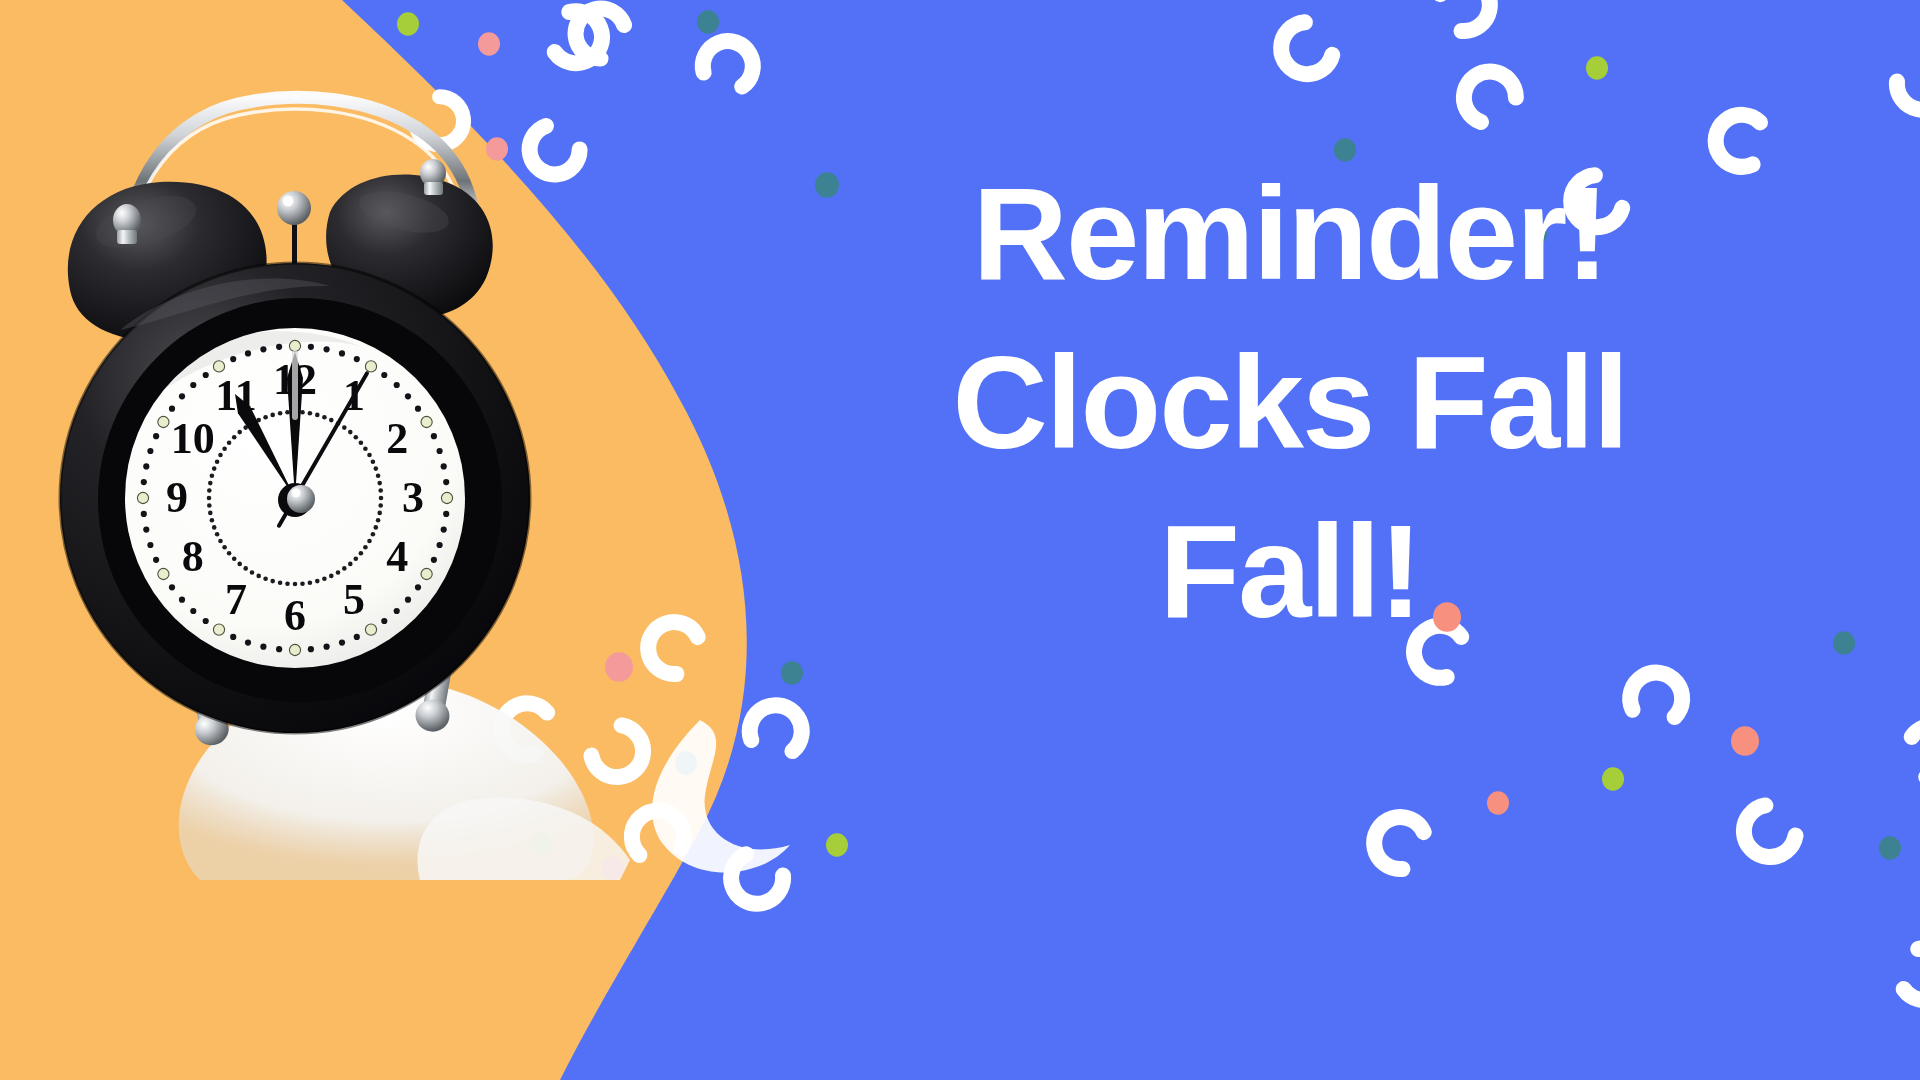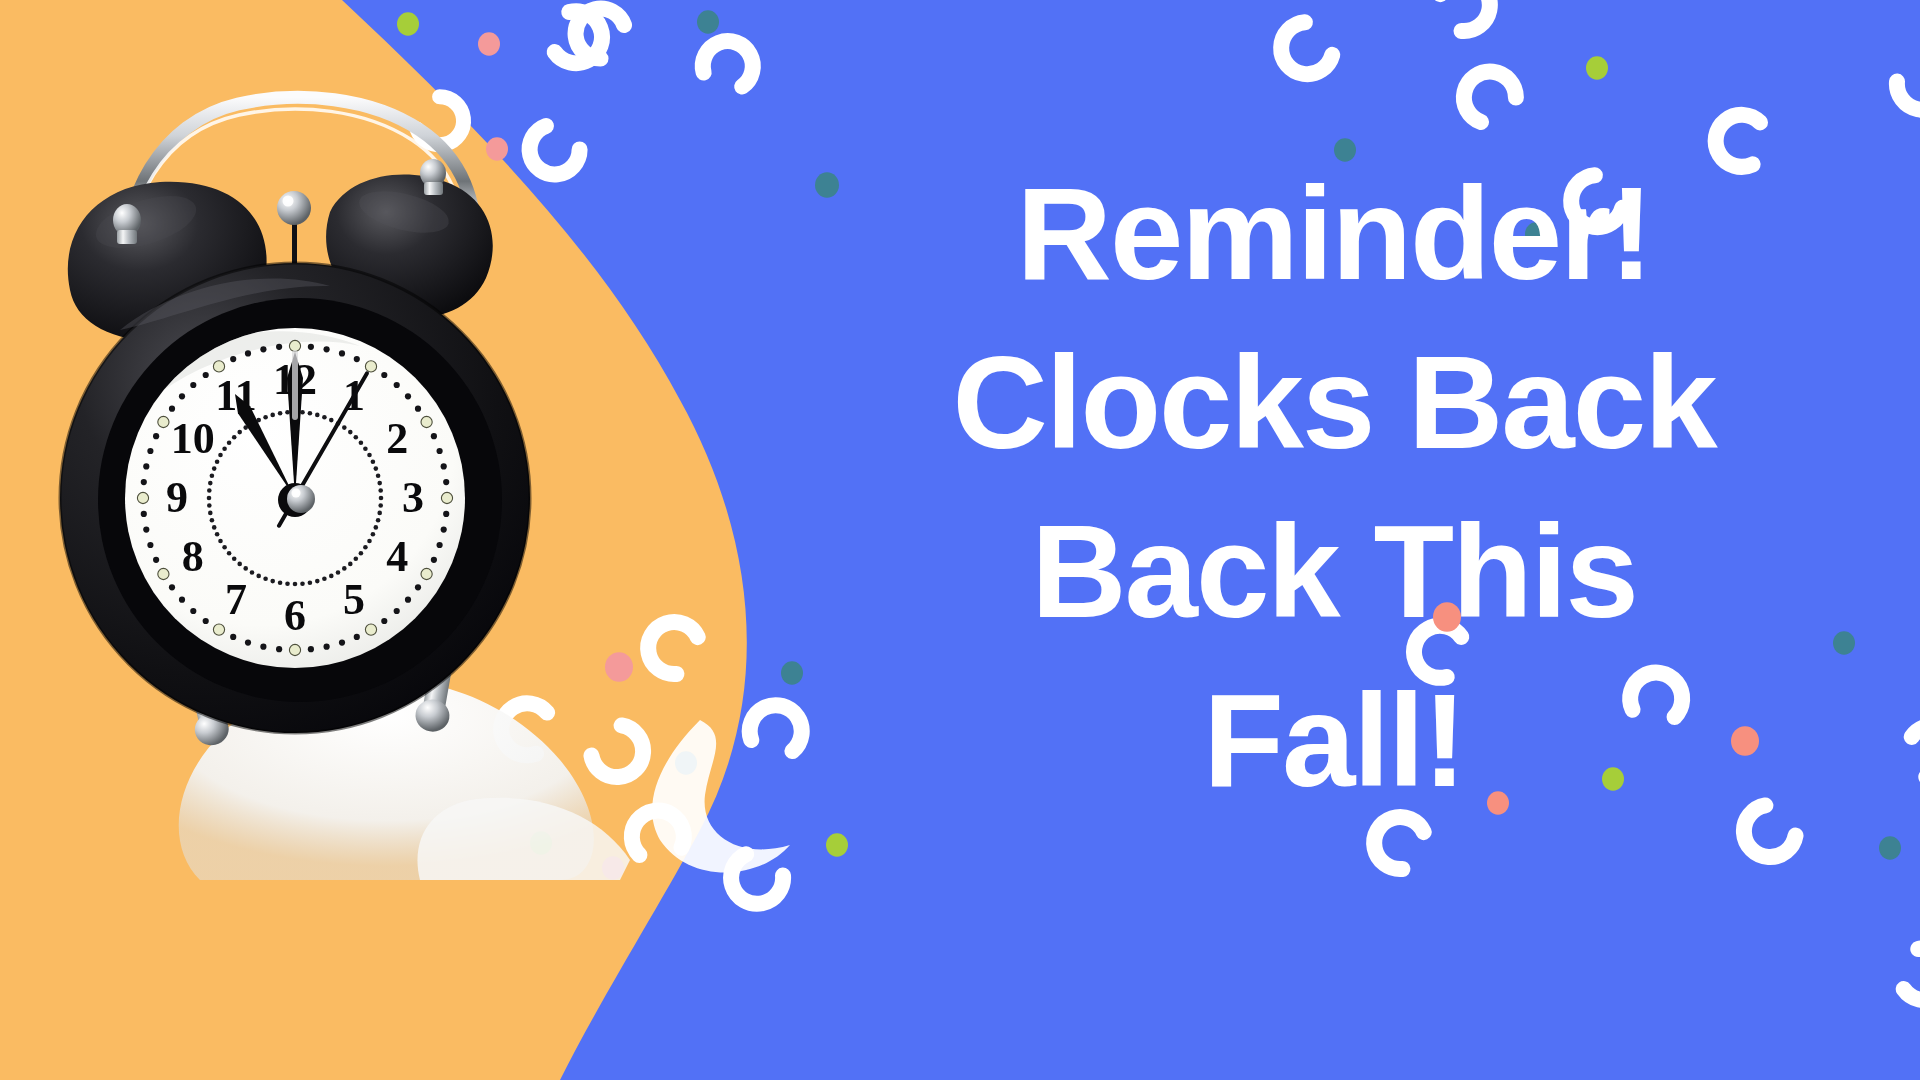--- a/index.html
+++ b/index.html
@@ -9,21 +9,21 @@
     background:#5271f6;
     position:relative;
   }
   #stage { position:absolute; inset:0; width:1920px; height:1080px; overflow:hidden; }
   .layer { position:absolute; inset:0; width:100%; height:100%; }
   svg.layer { display:block; }
 
   
   #headline {
     position:absolute;
-    left:864px; top:150px;
+    left:820px; top:150px;
     width:940px;
     text-align:center;
     color:#ffffff;
     font-family:"Liberation Sans", sans-serif;
     font-weight:bold;
     font-size:132px;
     line-height:1.28;
     letter-spacing:-2px;
     z-index:40;
     pointer-events:none;
@@ -373,18 +373,17 @@
       </g>
 
       <circle cx="295" cy="500" r="17" fill="#0a0a0c"></circle>
       <circle cx="301" cy="499" r="14" fill="url(#knobG)"></circle>
       <circle cx="296" cy="493" r="4.5" fill="#ffffff" opacity="0.95"></circle>
     </g>
   </svg>
 
   <div id="headline">
     <span class="hl-line">Reminder!</span>
-    <span class="hl-line">Clocks Back</span>
-    <span class="hl-line">Back This</span>
+    <span class="hl-line">Clocks Fall</span>
     <span class="hl-line">Fall!</span>
   </div>
 
 </div>
 
 </body></html>

